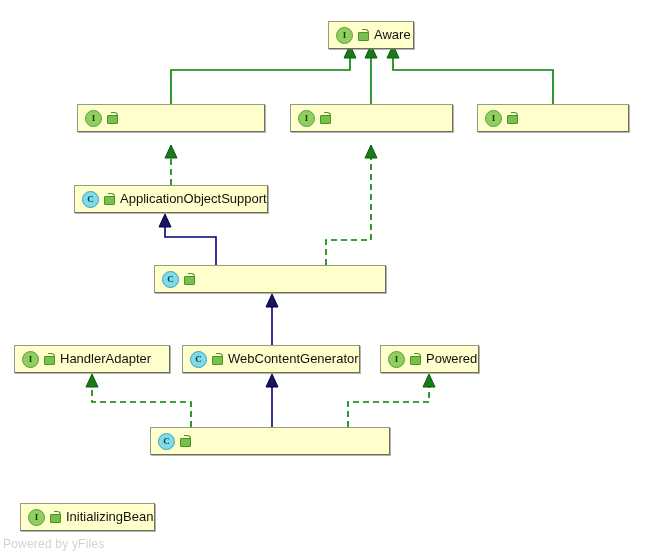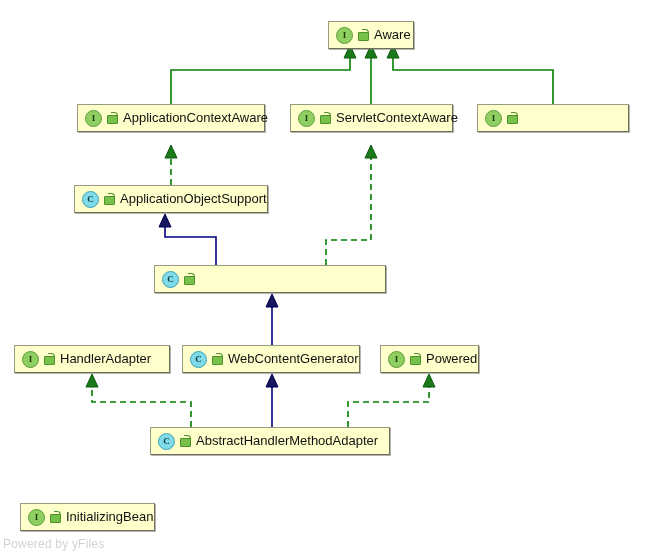--- a/index.html
+++ b/index.html
@@ -173,30 +173,28 @@
     </span>
     <span class="node-label">Aware</span>
   </div>
 
   <div class="uml-node iface" style="left:77px; top:104px; width:188px;">
     <span class="type-icon">I</span>
     <span class="vis-icon">
       <span class="lock-shackle"></span>
         <span class="lock-body"></span>
     </span>
-    <span class="node-label">ApplicationContextAware</span>
   </div>
 
   <div class="uml-node iface" style="left:290px; top:104px; width:163px;">
     <span class="type-icon">I</span>
     <span class="vis-icon">
       <span class="lock-shackle"></span>
         <span class="lock-body"></span>
     </span>
-    <span class="node-label">ServletContextAware</span>
   </div>
 
   <div class="uml-node iface" style="left:477px; top:104px; width:152px;">
     <span class="type-icon">I</span>
     <span class="vis-icon">
       <span class="lock-shackle"></span>
         <span class="lock-body"></span>
     </span>
   </div>
 
@@ -243,21 +241,20 @@
     </span>
     <span class="node-label">Powered</span>
   </div>
 
   <div class="uml-node klass" style="left:150px; top:427px; width:240px;">
     <span class="type-icon">C</span>
     <span class="vis-icon">
       <span class="lock-shackle"></span>
         <span class="lock-body"></span>
     </span>
-    <span class="node-label">AbstractHandlerMethodAdapter</span>
   </div>
 
   <div class="uml-node iface" style="left:20px; top:503px; width:135px;">
     <span class="type-icon">I</span>
     <span class="vis-icon">
       <span class="lock-shackle"></span>
         <span class="lock-body"></span>
     </span>
     <span class="node-label">InitializingBean</span>
   </div>

